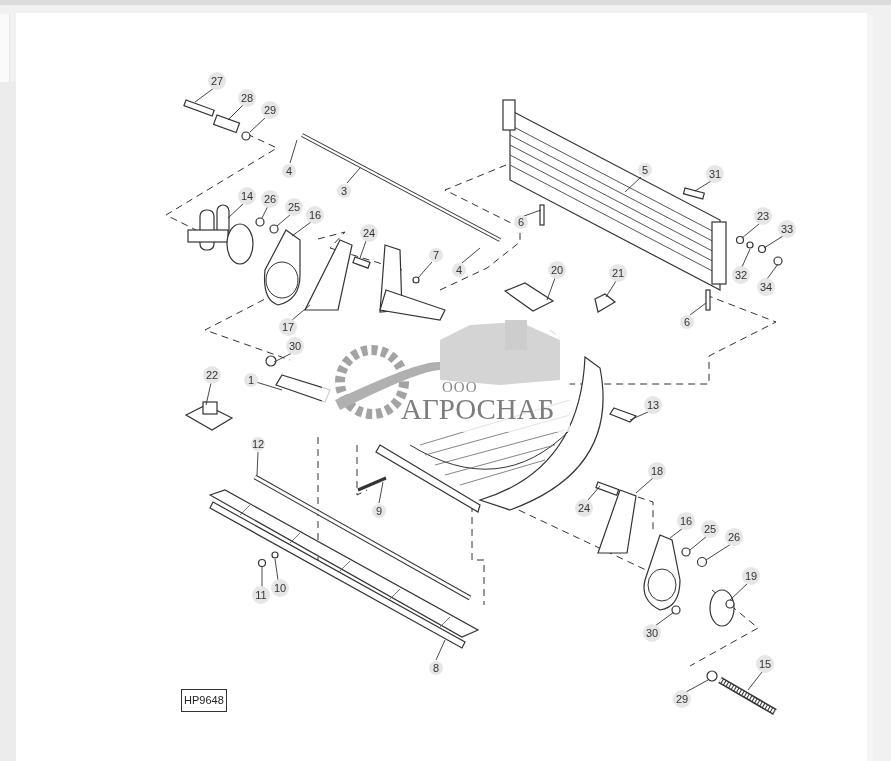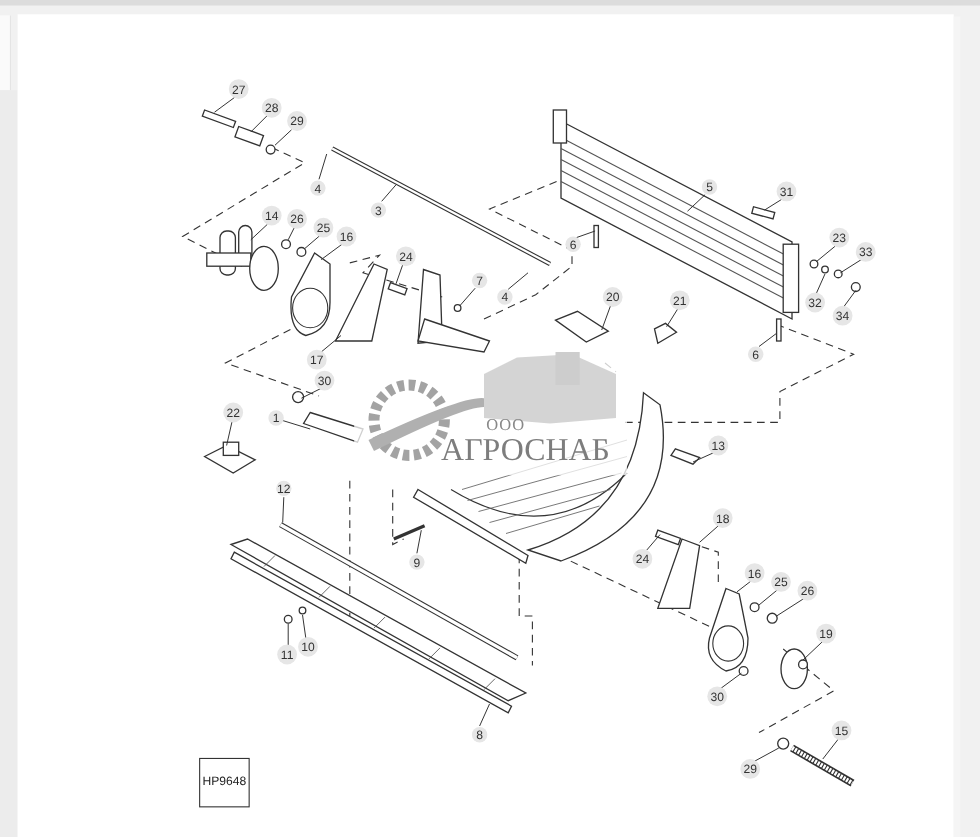--- a/index.html
+++ b/index.html
@@ -8,21 +8,21 @@
   .leftpanel{position:absolute;left:0;top:14px;width:9px;height:68px;background:#fafafa;border-right:1px solid #e4e4e4;}
   .leftstrip{position:absolute;left:0;top:82px;width:16px;height:679px;background:#ececec;}
   .sheet{position:absolute;left:16px;top:13px;width:851px;height:748px;background:#fff;}
   .rightedge{position:absolute;left:867px;top:15px;width:6px;height:746px;background:#f5f5f5;}
   svg{position:absolute;left:0;top:0;}
   .lbl{font-family:"Liberation Sans",sans-serif;font-size:11px;fill:#333;}
   .badge{fill:#e6e6e6;}
   .part{fill:#fff;stroke:#333;stroke-width:1.2;}
   .dash{fill:none;stroke:#333;stroke-width:1;stroke-dasharray:7 5;}
   .lead{stroke:#333;stroke-width:0.9;fill:none;}
-  .fig{position:absolute;left:181px;top:689px;border:1px solid #333;padding:15px 2px;font-size:11px;color:#222;background:#fff;line-height:13px;}
+  .fig{position:absolute;left:181px;top:689px;border:1px solid #333;padding:4px 2px;font-size:11px;color:#222;background:#fff;line-height:13px;}
   .wm-ooo{position:absolute;left:442px;top:379px;font-size:15px;color:#888;letter-spacing:1px;font-family:"Liberation Serif",serif;text-align:center;}
   .wm-text{position:absolute;left:363px;top:393px;font-size:29px;color:#7d7d7d;font-family:"Liberation Serif",serif;letter-spacing:0px;margin-left:38px;}
 </style>
 </head>
 <body>
 
 <div class="topbar"></div>
 <div class="leftpanel"></div>
 <div class="leftstrip"></div>
 <div class="sheet"></div>

